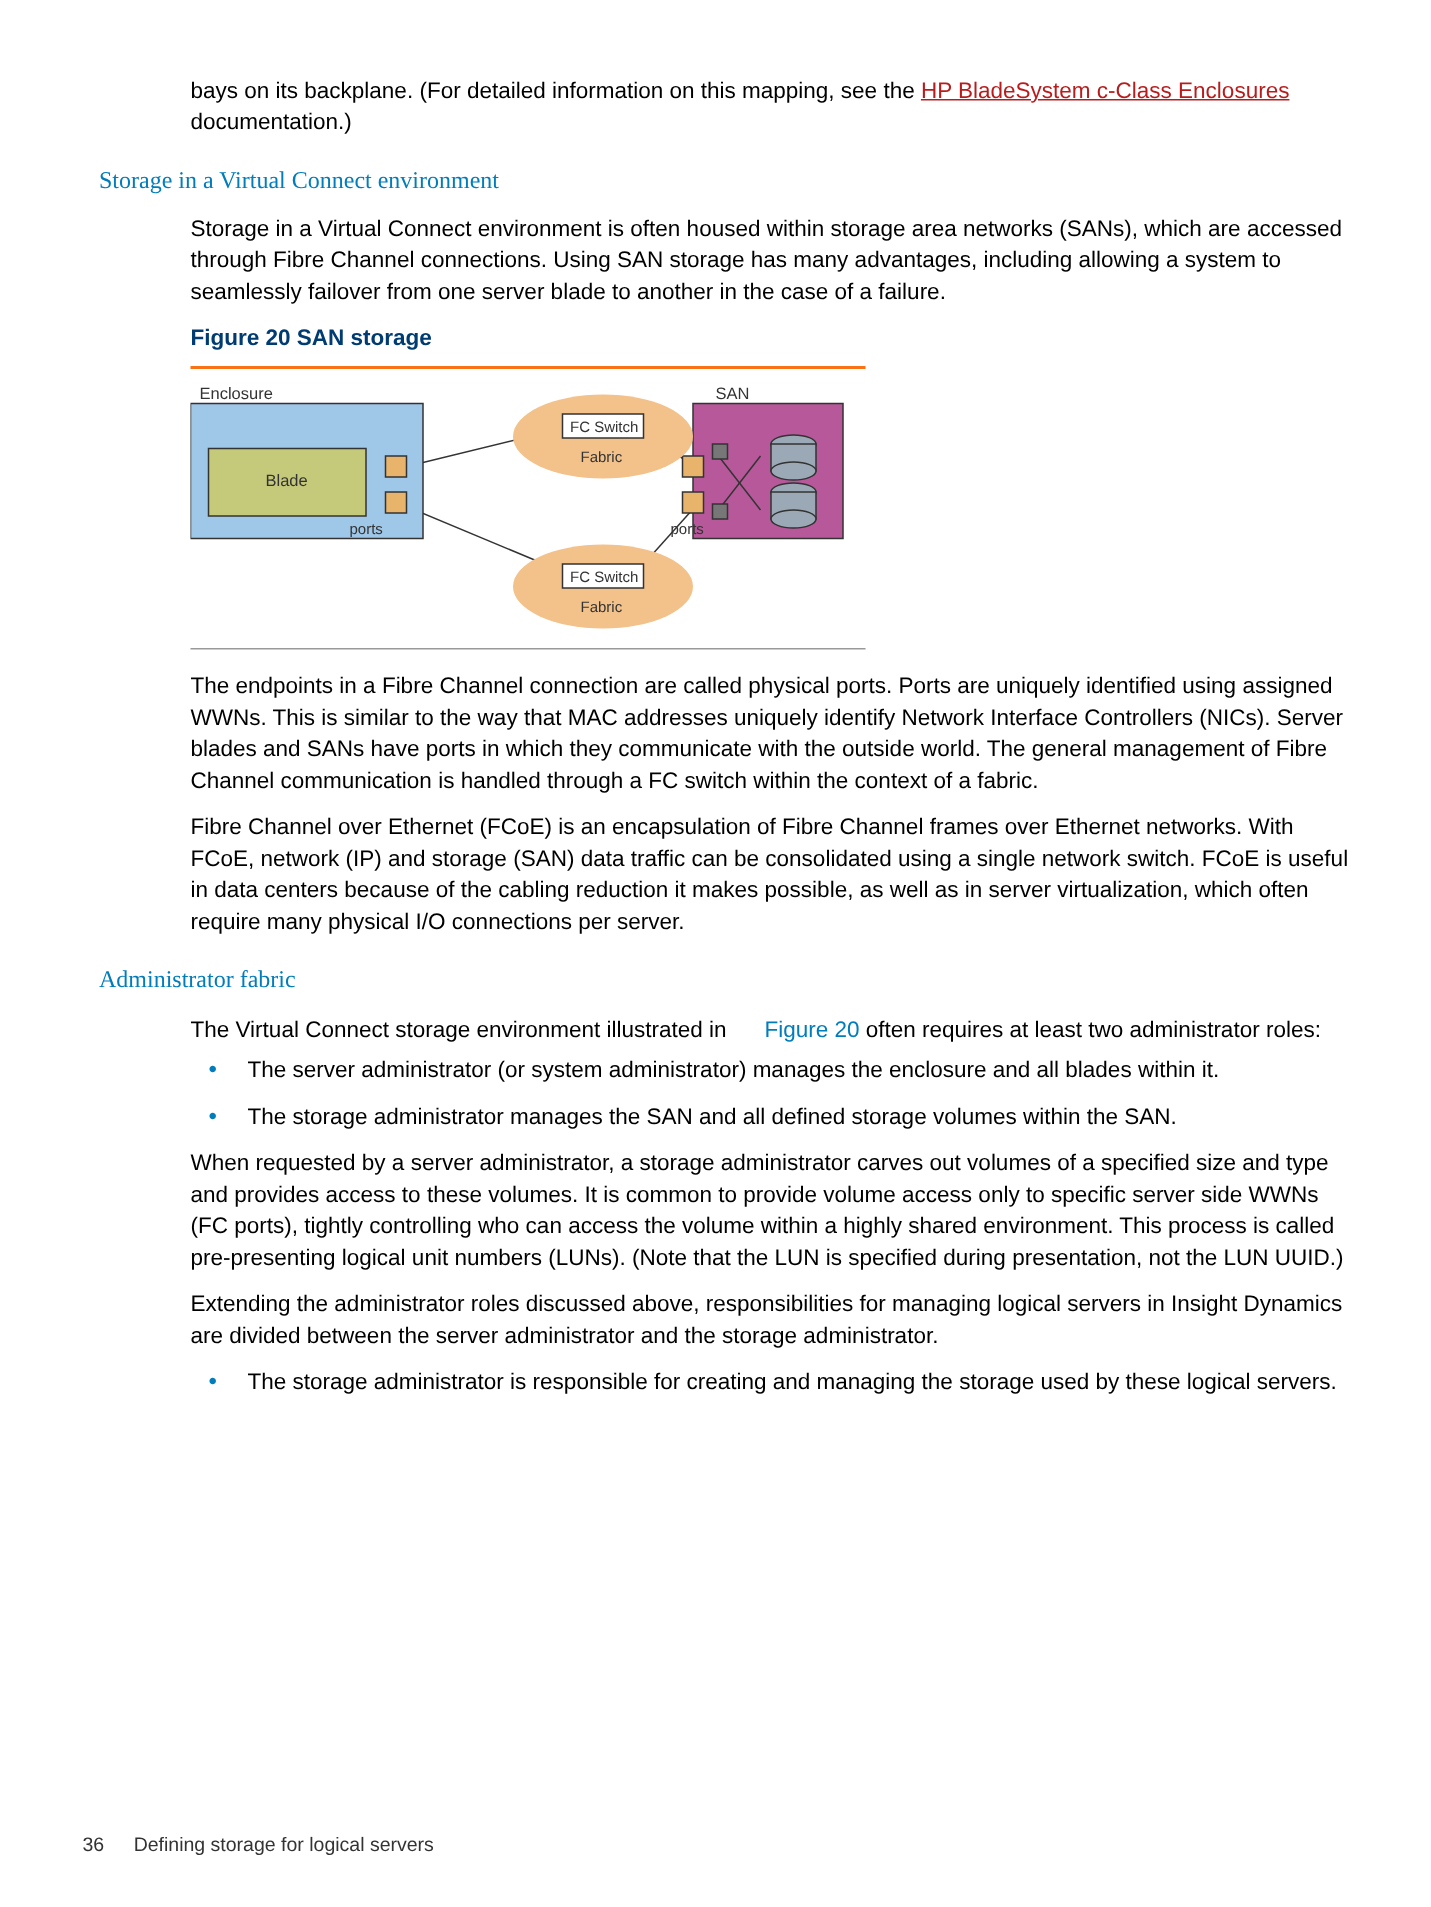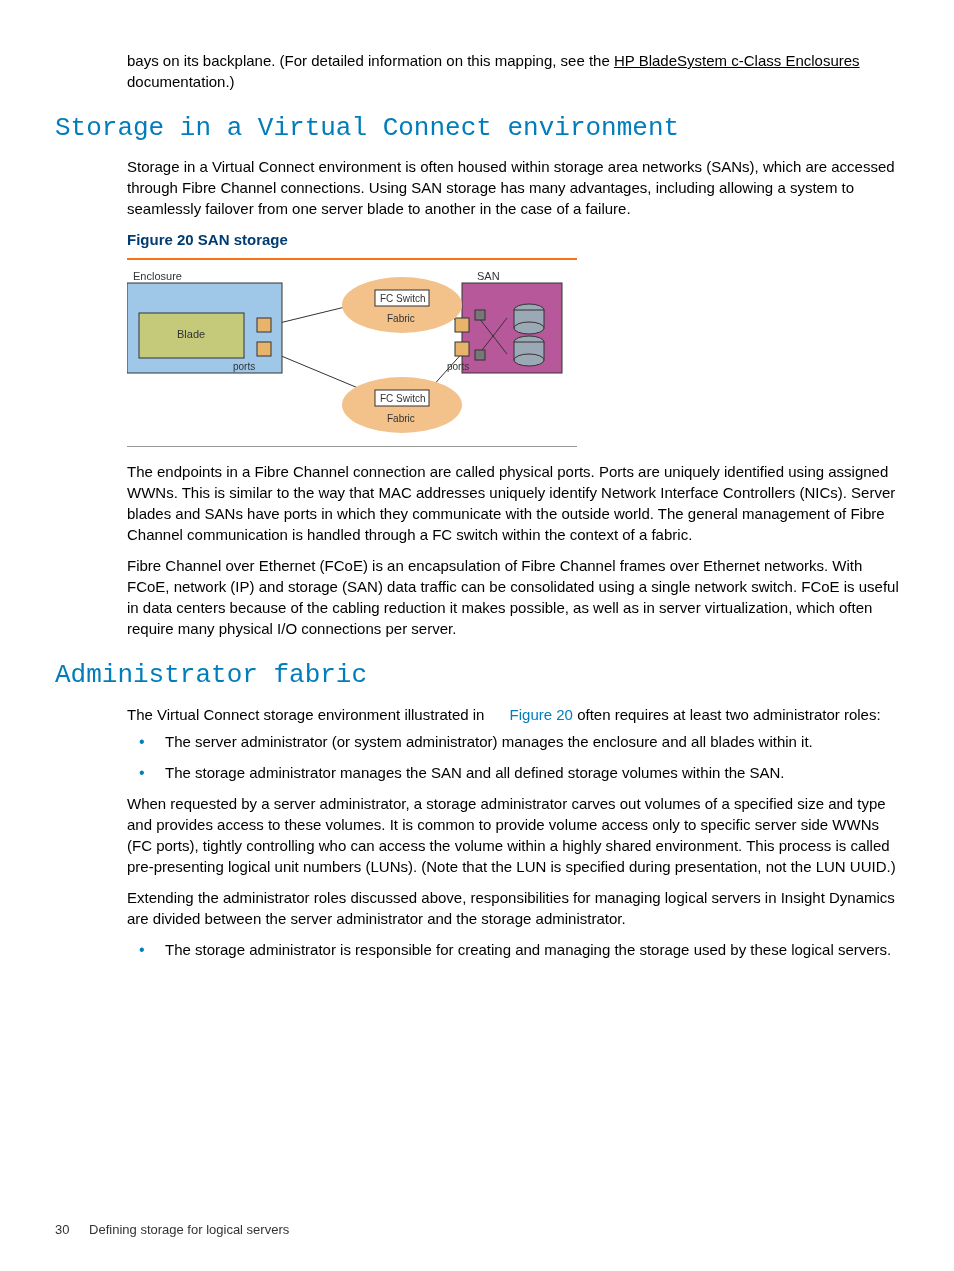--- a/index.html
+++ b/index.html
@@ -18,28 +18,28 @@
     min-height: 1271px;
     position: relative;
   }
   .body-para {
     margin: 0 0 10px 72px;
   }
   .body-para-tight {
     margin: 0 0 6px 72px;
   }
   h2.section-heading {
-    font-family: Liberation Mono, monospace;
+    font-family: Liberation Serif, serif;
     font-weight: 300;
-    font-size: 26px;
+    font-size: 16px;
     color: #007dba;
-    margin: 18px 0 10px 0;
+    margin: 18px 0 10px 11px;
   }
   a.doc-link {
-    color: #000000;
+    color: #b91c1c;
     text-decoration: underline;
   }
   a.inline-link {
     color: #007dba;
     text-decoration: none;
     padding-left: 21px;
   }
   .figure-caption {
     font-weight: bold;
     color: #003c71;
@@ -166,17 +166,17 @@
 
   <p class="body-para">When requested by a server administrator, a storage administrator carves out volumes of a specified size and type and provides access to these volumes. It is common to provide volume access only to specific server side WWNs (FC ports), tightly controlling who can access the volume within a highly shared environment. This process is called pre-presenting logical unit numbers (LUNs). (Note that the LUN is specified during presentation, not the LUN UUID.)</p>
 
   <p class="body-para">Extending the administrator roles discussed above, responsibilities for managing logical servers in Insight Dynamics are divided between the server administrator and the storage administrator.</p>
 
   <ul class="bullets">
     <li>The storage administrator is responsible for creating and managing the storage used by these logical servers.</li>
   </ul>
 
   <div class="footer">
-    <span class="page-num">30</span>
+    <span class="page-num">36</span>
     <span>Defining storage for logical servers</span>
   </div>
 
 </div>
 
 </body></html>

